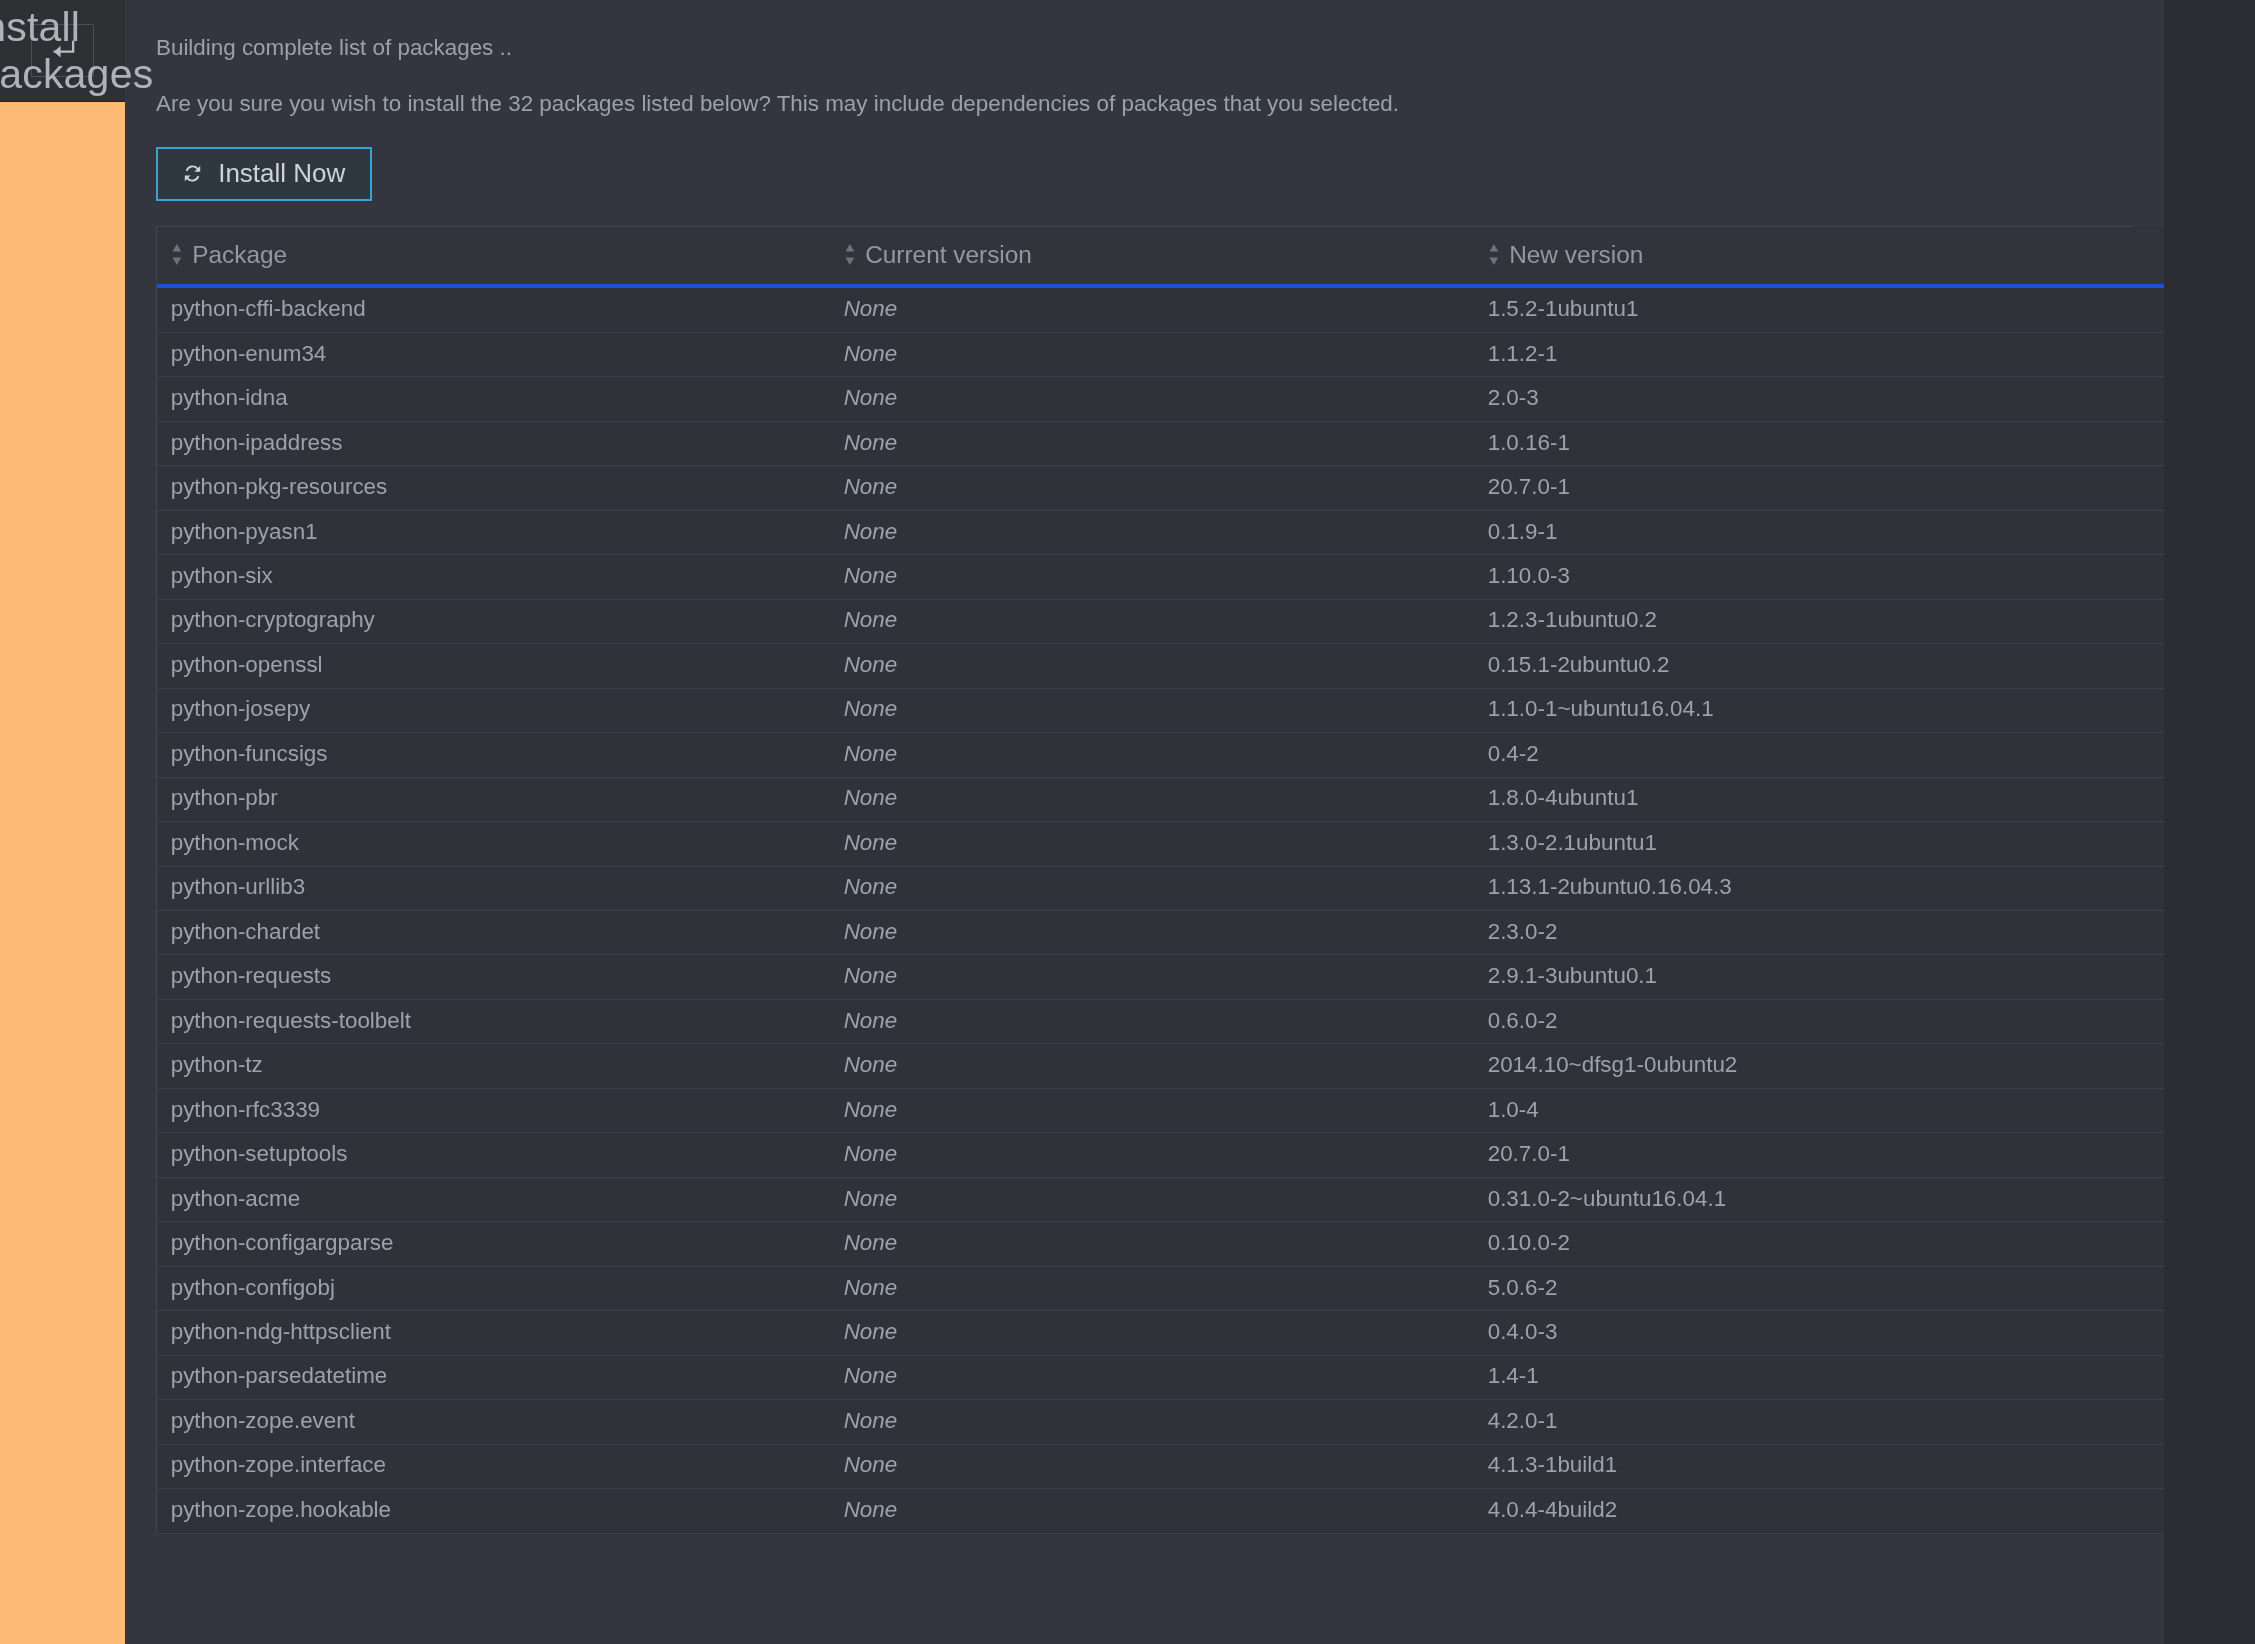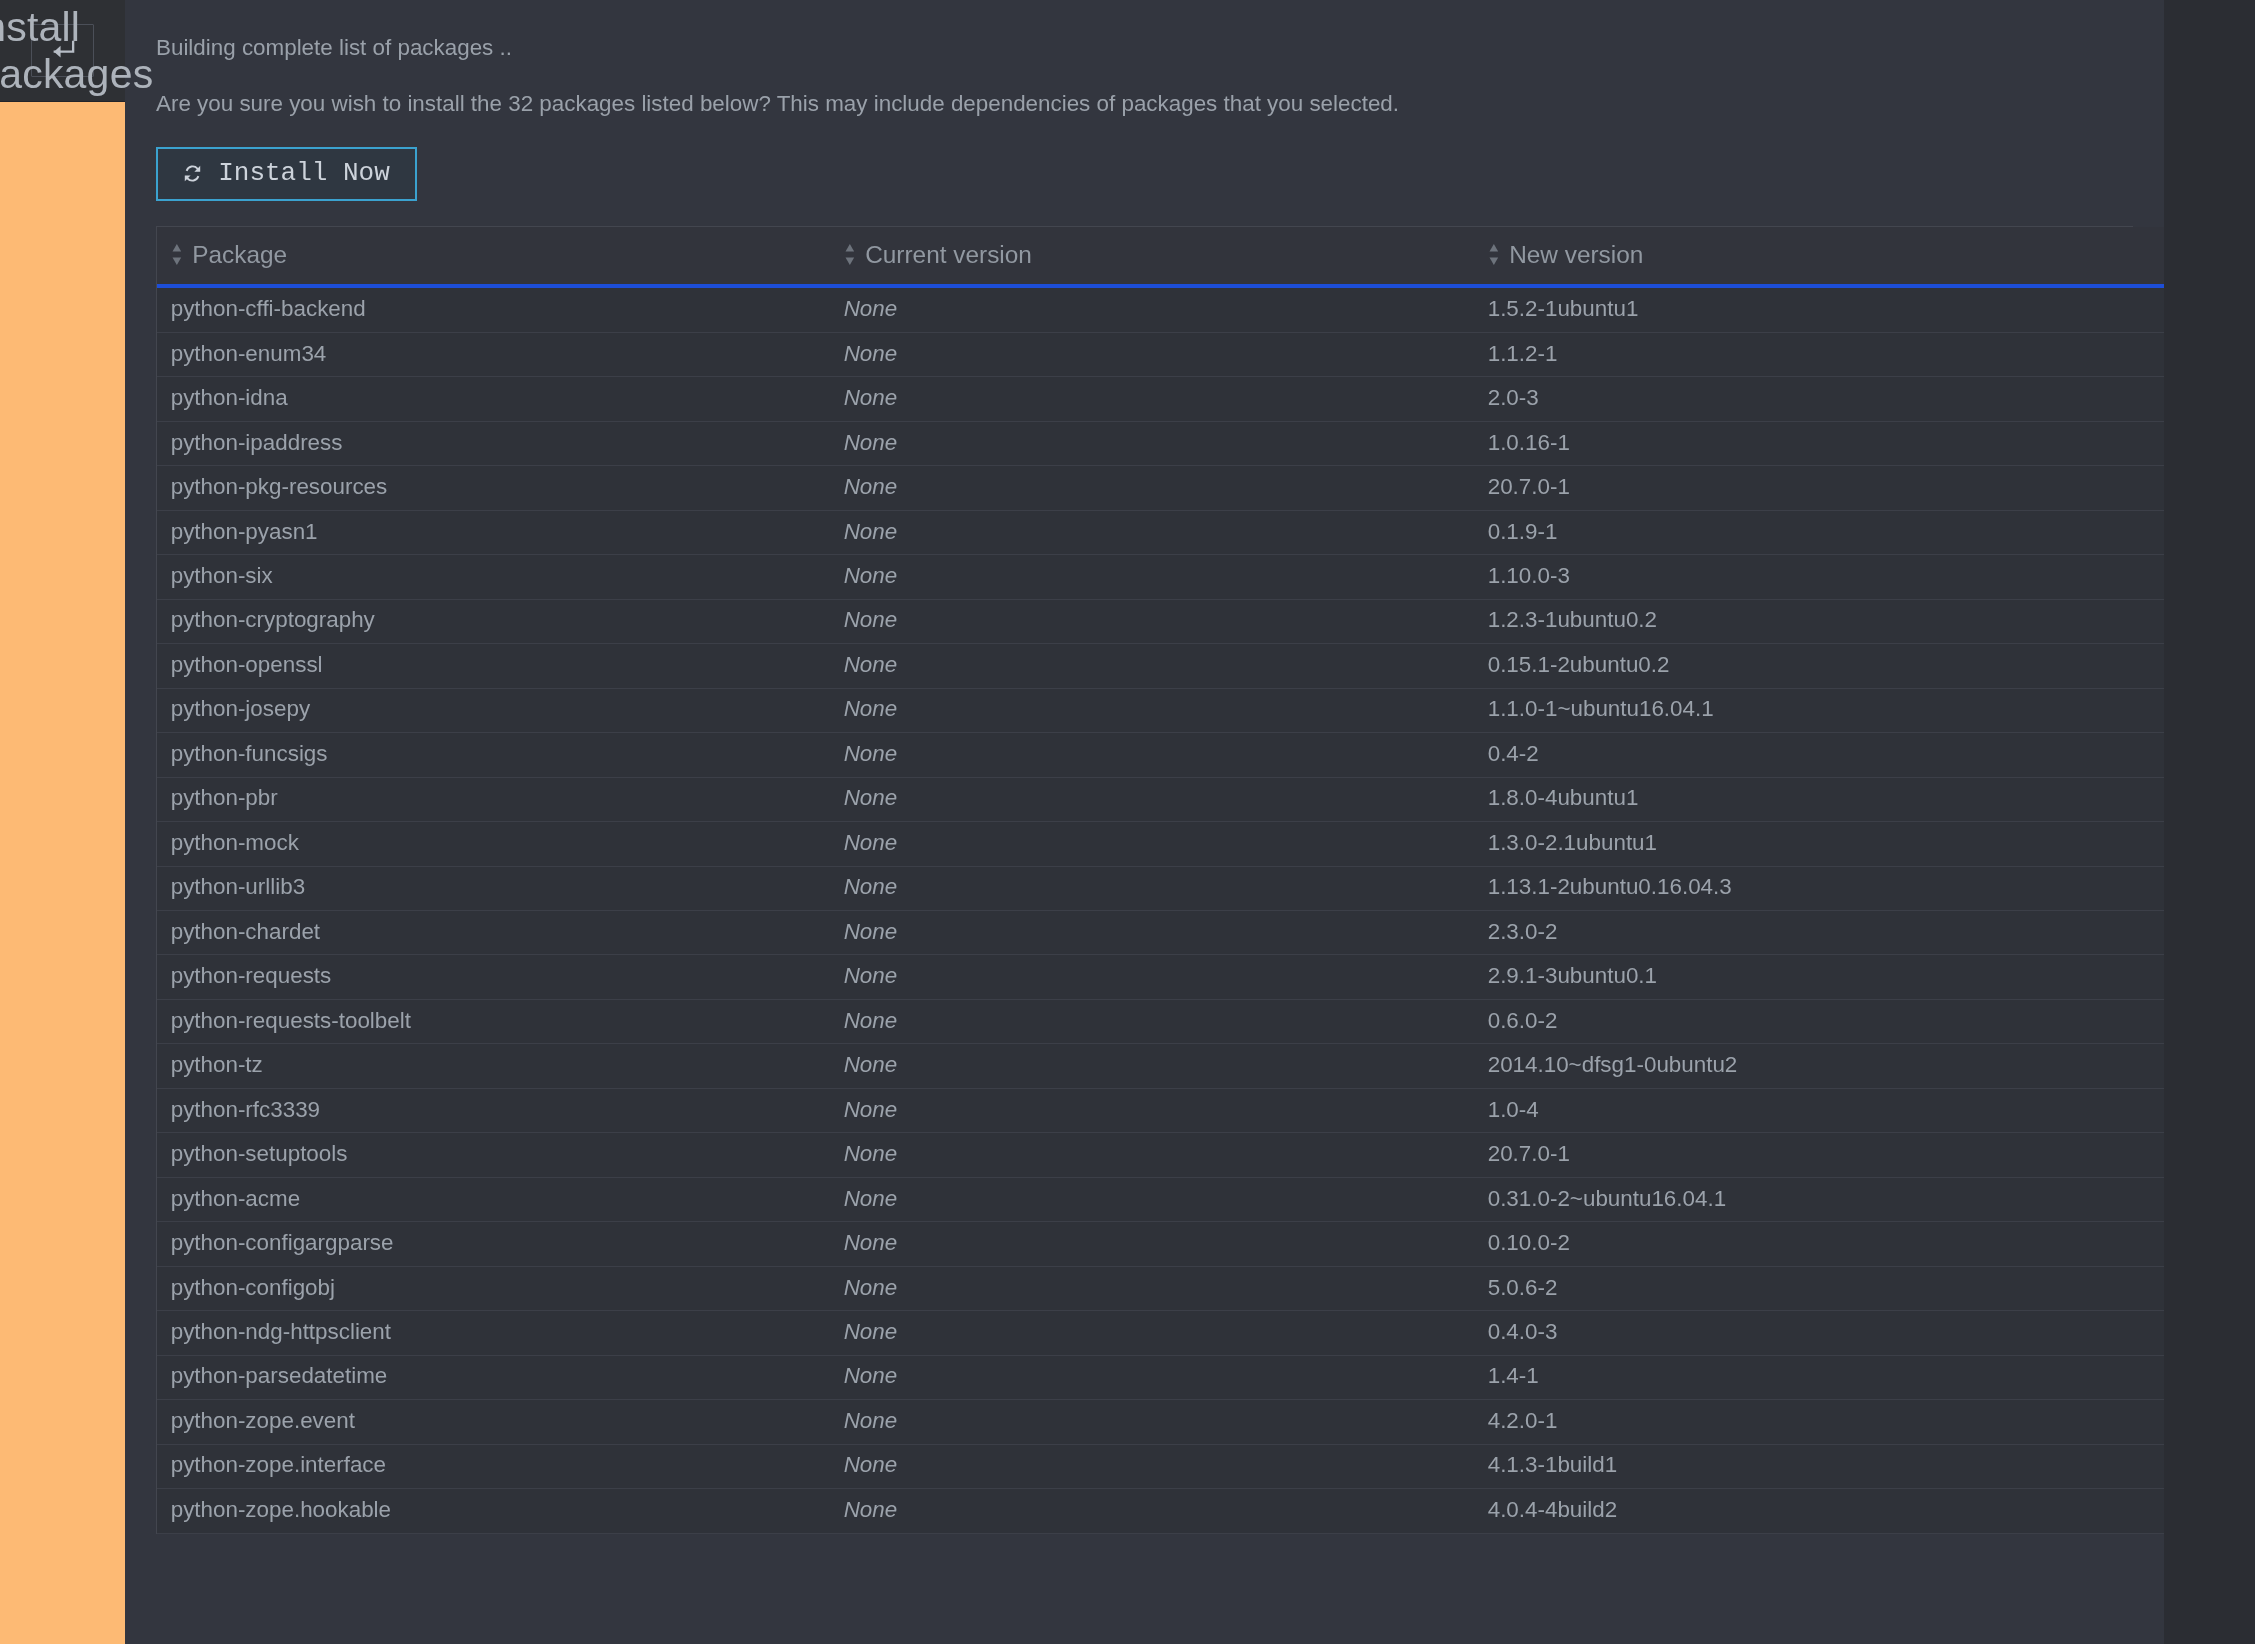--- a/index.html
+++ b/index.html
@@ -95,21 +95,21 @@
     margin-top: 29px;
     display: inline-flex;
     align-items: center;
     gap: 13.7px;
     background: #2f3741;
     border: 2px solid #3ba2cf;
     color: #cdd3db;
     font-size: 26px;
     padding: 11.7px 25px 12.7px 21.5px;
     cursor: pointer;
-    font-family: Liberation Mono, monospace;
+    font-family: Liberation Sans, sans-serif;
     line-height: 1;
   }
   .install-button .refresh-icon {
     display: inline-flex;
     align-items: center;
     color: #cdd3db;
   }
 
   
   .pkg-table-wrap {

